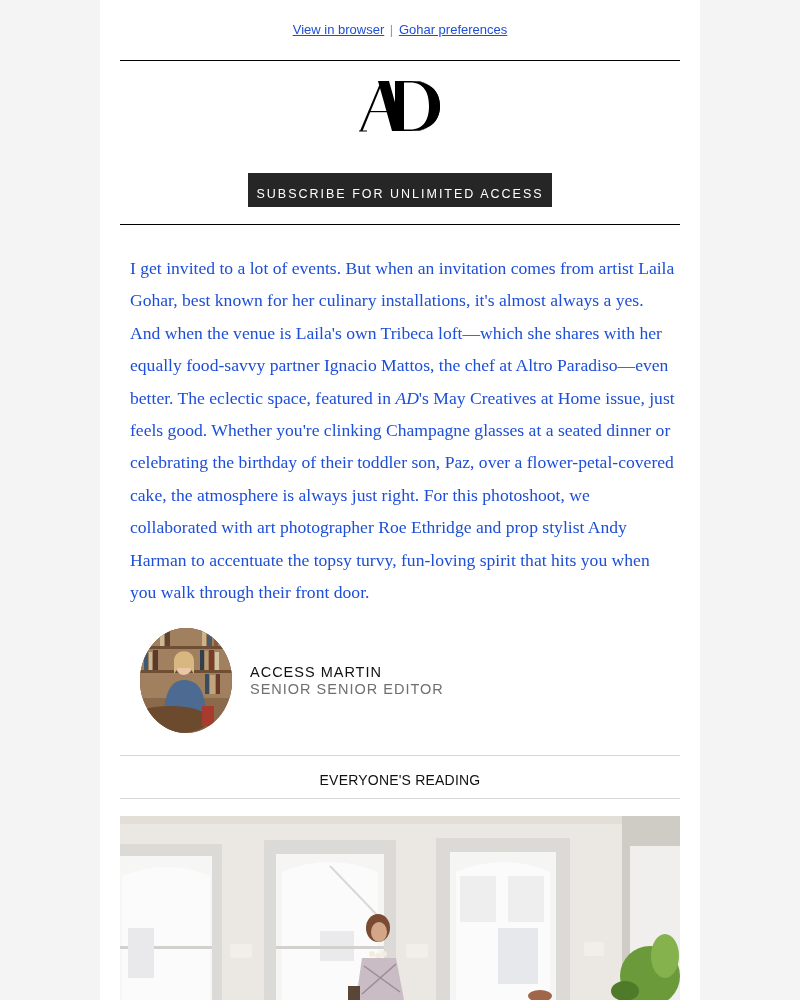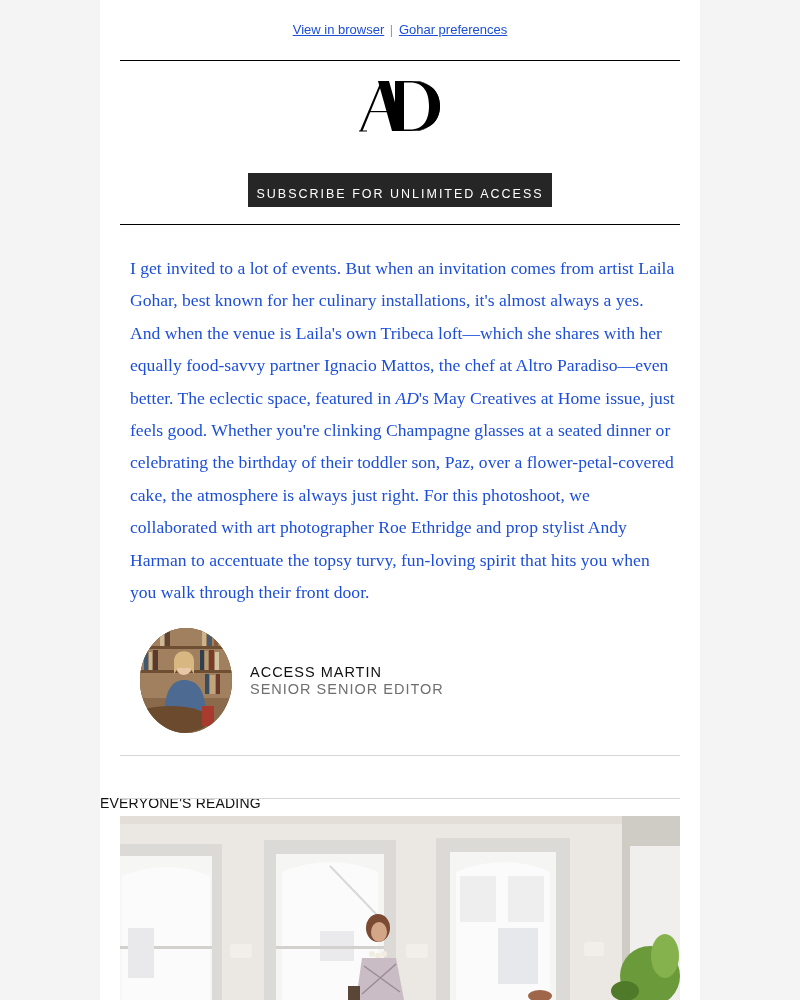--- a/index.html
+++ b/index.html
@@ -130,23 +130,24 @@
       position: absolute;
       left: 20px;
       width: 560px;
       height: 1px;
       background: #d6d6d6;
     }
     .rule-g1 { top: 755px; }
     .rule-g2 { top: 798px; }
     .section-heading {
       position: absolute;
-      top: 795px;
-      left: 0;
-      width: 600px;
+      top: 772px;
+      left: 0;
+      width: 600px;
+      text-align: center;
       font-family: "Liberation Sans", sans-serif;
       font-size: 14px;
       color: #111;
       letter-spacing: 0.2px;
     }
     .hero {
       position: absolute;
       top: 816px;
       left: 20px;
       width: 560px;

